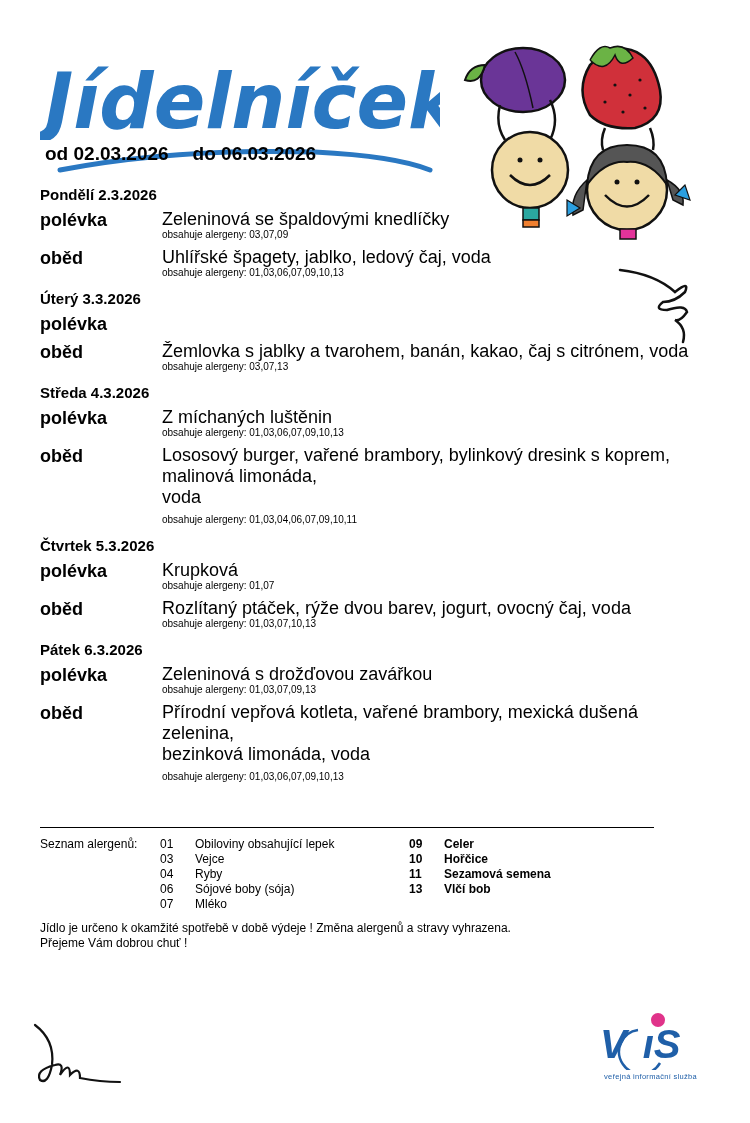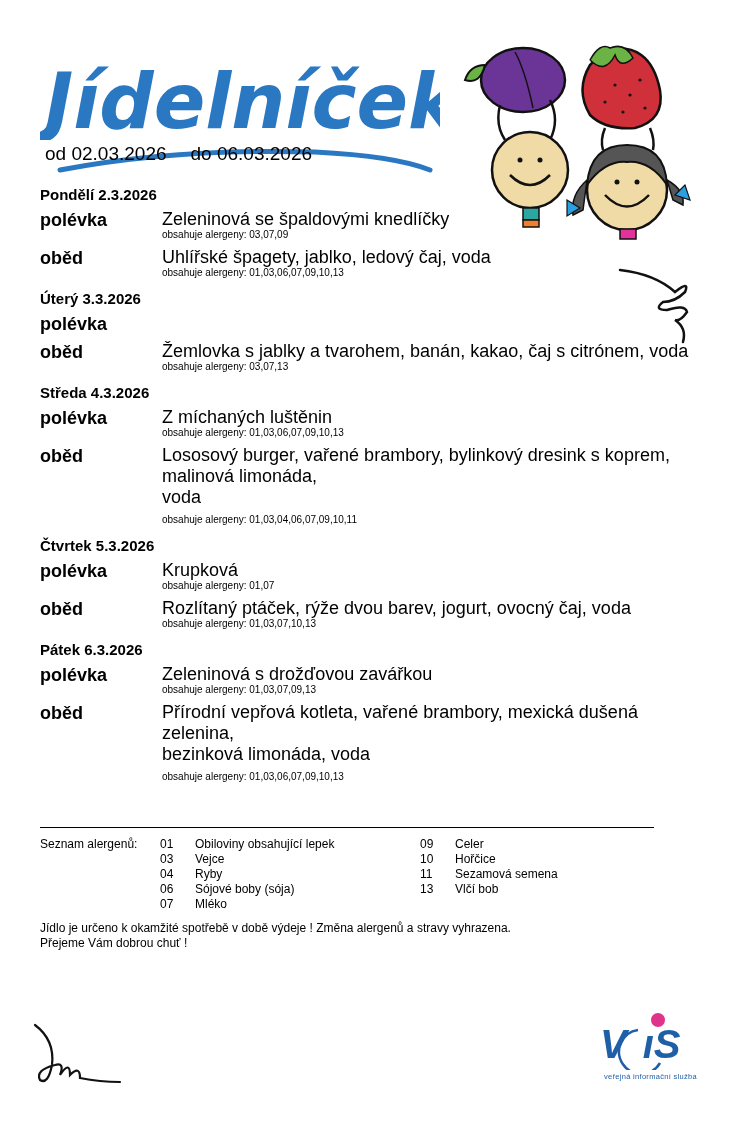--- a/index.html
+++ b/index.html
@@ -3,21 +3,21 @@
 <meta charset="utf-8">
 <style>
   html, body { margin: 0; padding: 0; background: #ffffff; }
   body { width: 750px; height: 1123px; position: relative; overflow: hidden;
          font-family: "Liberation Sans", sans-serif; color: #000; }
   .abs { position: absolute; }
 
   
   #title-wrap { left: 40px; top: 40px; width: 400px; height: 100px; text-align: center; }
   #title-svg { position: absolute; left: 0; top: 0; }
-  #date-range { left: 45px; top: 143px; font-size: 19px; font-weight: normal; white-space: pre; z-index: 2; }
+  #date-range { left: 45px; top: 143px; font-size: 19px; font-weight: bold; white-space: pre; z-index: 2; }
   #date-range .sep { display: inline-block; width: 24px; }
   #swoosh { left: 55px; top: 148px; z-index: 1; }
 
   
   #kids { left: 455px; top: 30px; }
   #scribble1 { left: 615px; top: 262px; }
 
   
   #menu { left: 40px; top: 183px; width: 700px; }
   .day { margin-bottom: 8px; }
@@ -31,21 +31,21 @@
 
   #divider { left: 40px; top: 827px; width: 614px; height: 1px; background: #000; }
 
   
   #legend { left: 40px; top: 837px; font-size: 12px; line-height: 15px; }
   #legend-label { position: absolute; left: 0; top: 0; white-space: nowrap; }
   .lg-col { position: absolute; top: 0; }
   .lg-row { display: flex; white-space: nowrap; }
   .lg-code { width: 35px; }
   #legend-col1 { left: 120px; }
-  #legend-col2 { left: 380px; }
+  #legend-col2 { left: 369px; font-weight: bold; }
 
   #notice { left: 40px; top: 921px; font-size: 12px; line-height: 15px; }
 
   #signature2 { left: 30px; top: 1020px; }
   #vis-logo { left: 598px; top: 1008px; width: 120px; }
   #vis-tagline { font-size: 7.5px; font-weight: normal; color: #1f5fa8; letter-spacing: 0.3px; margin-left: 6px; margin-top: -2px; }
 </style>
 </head>
 <body>
 

